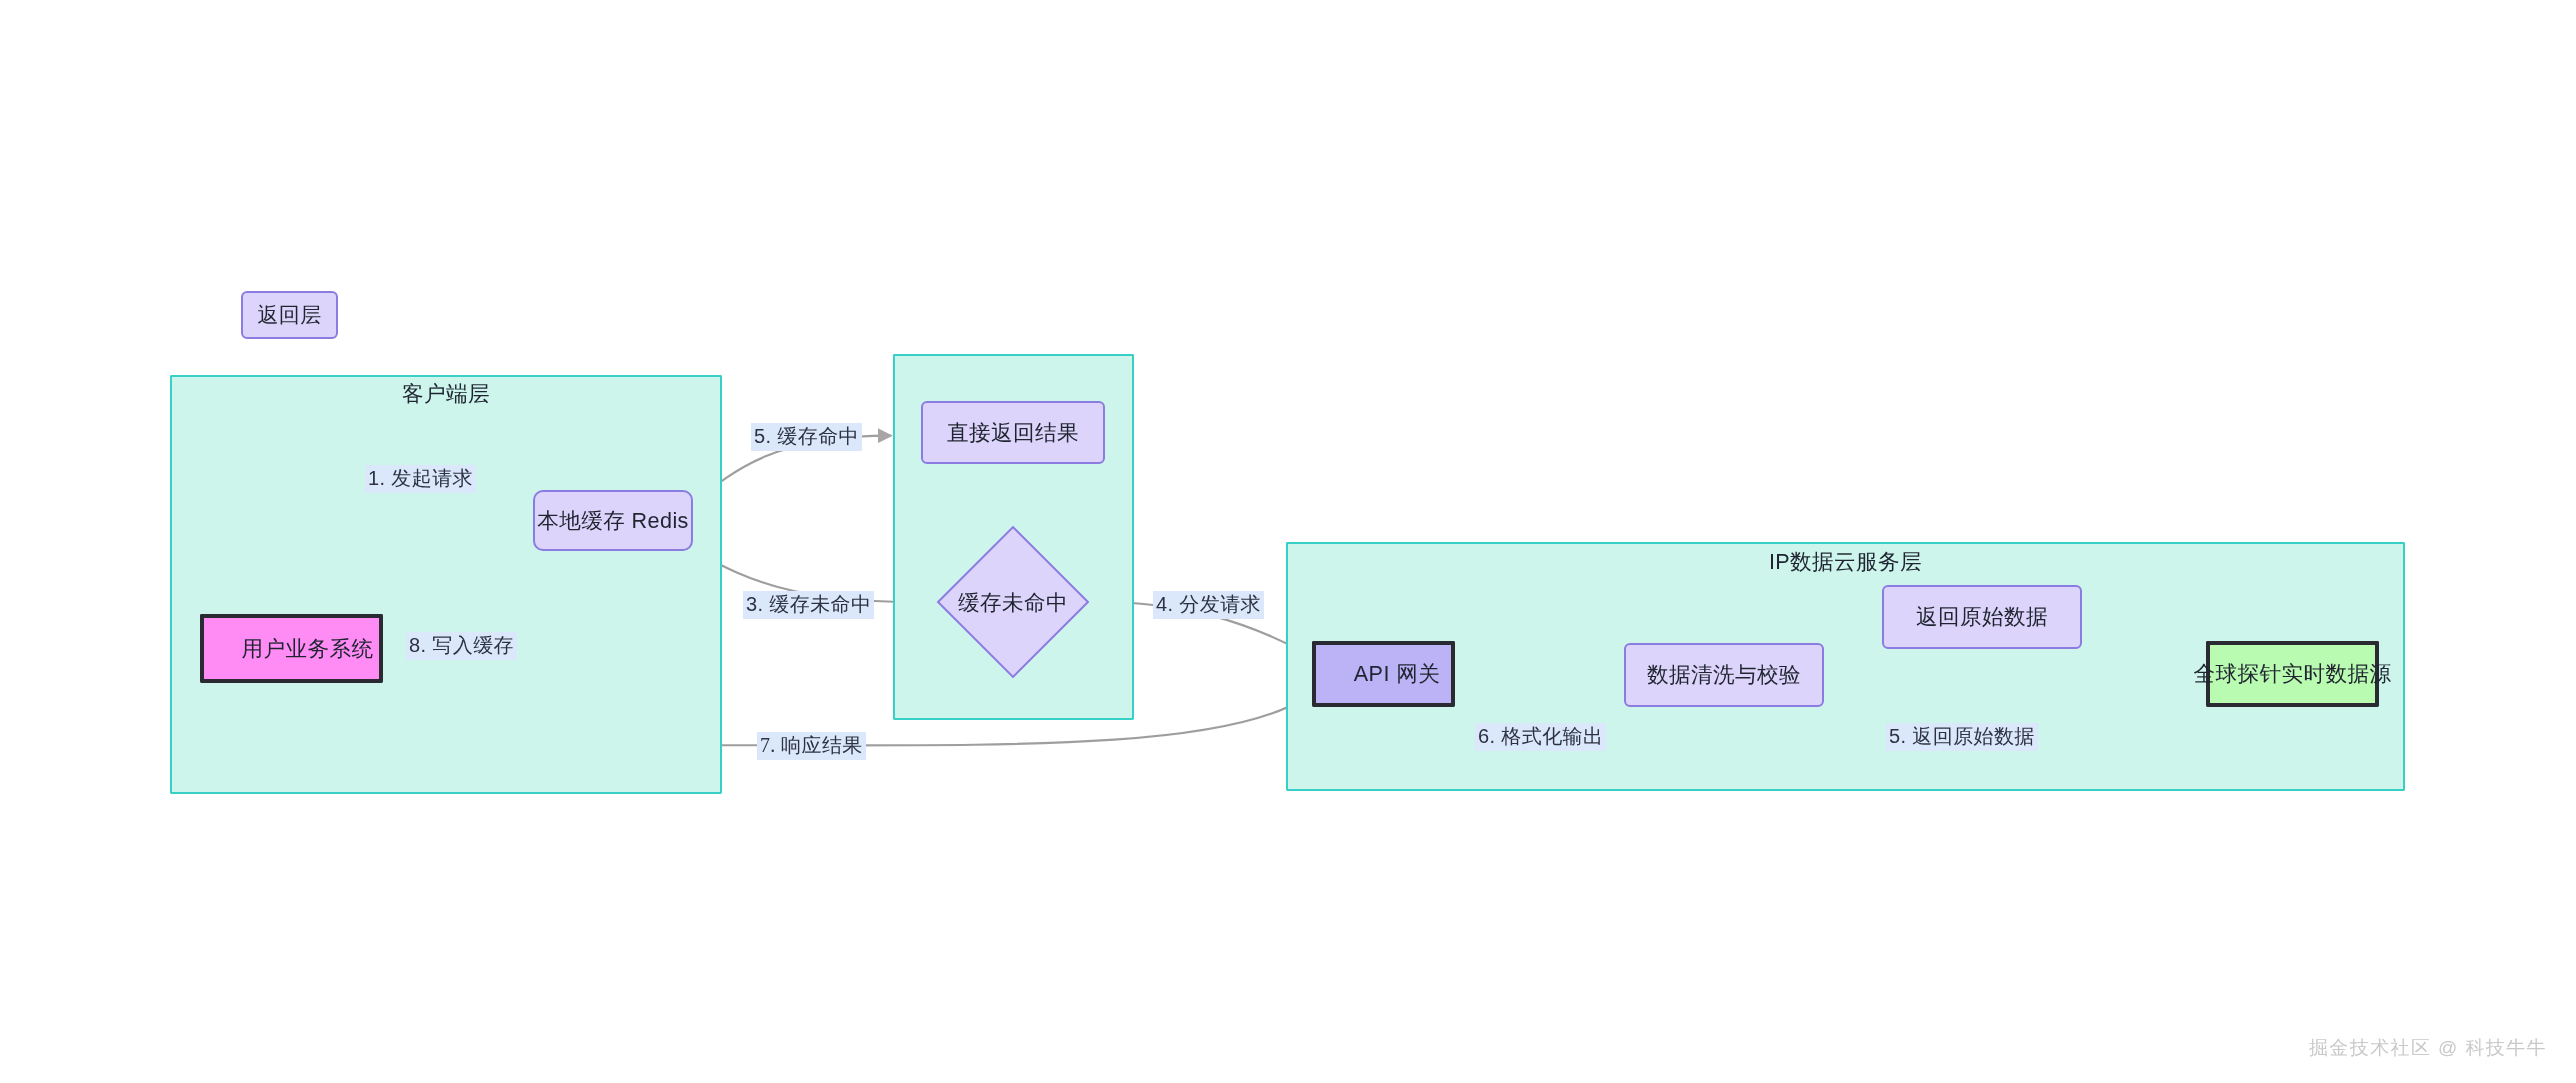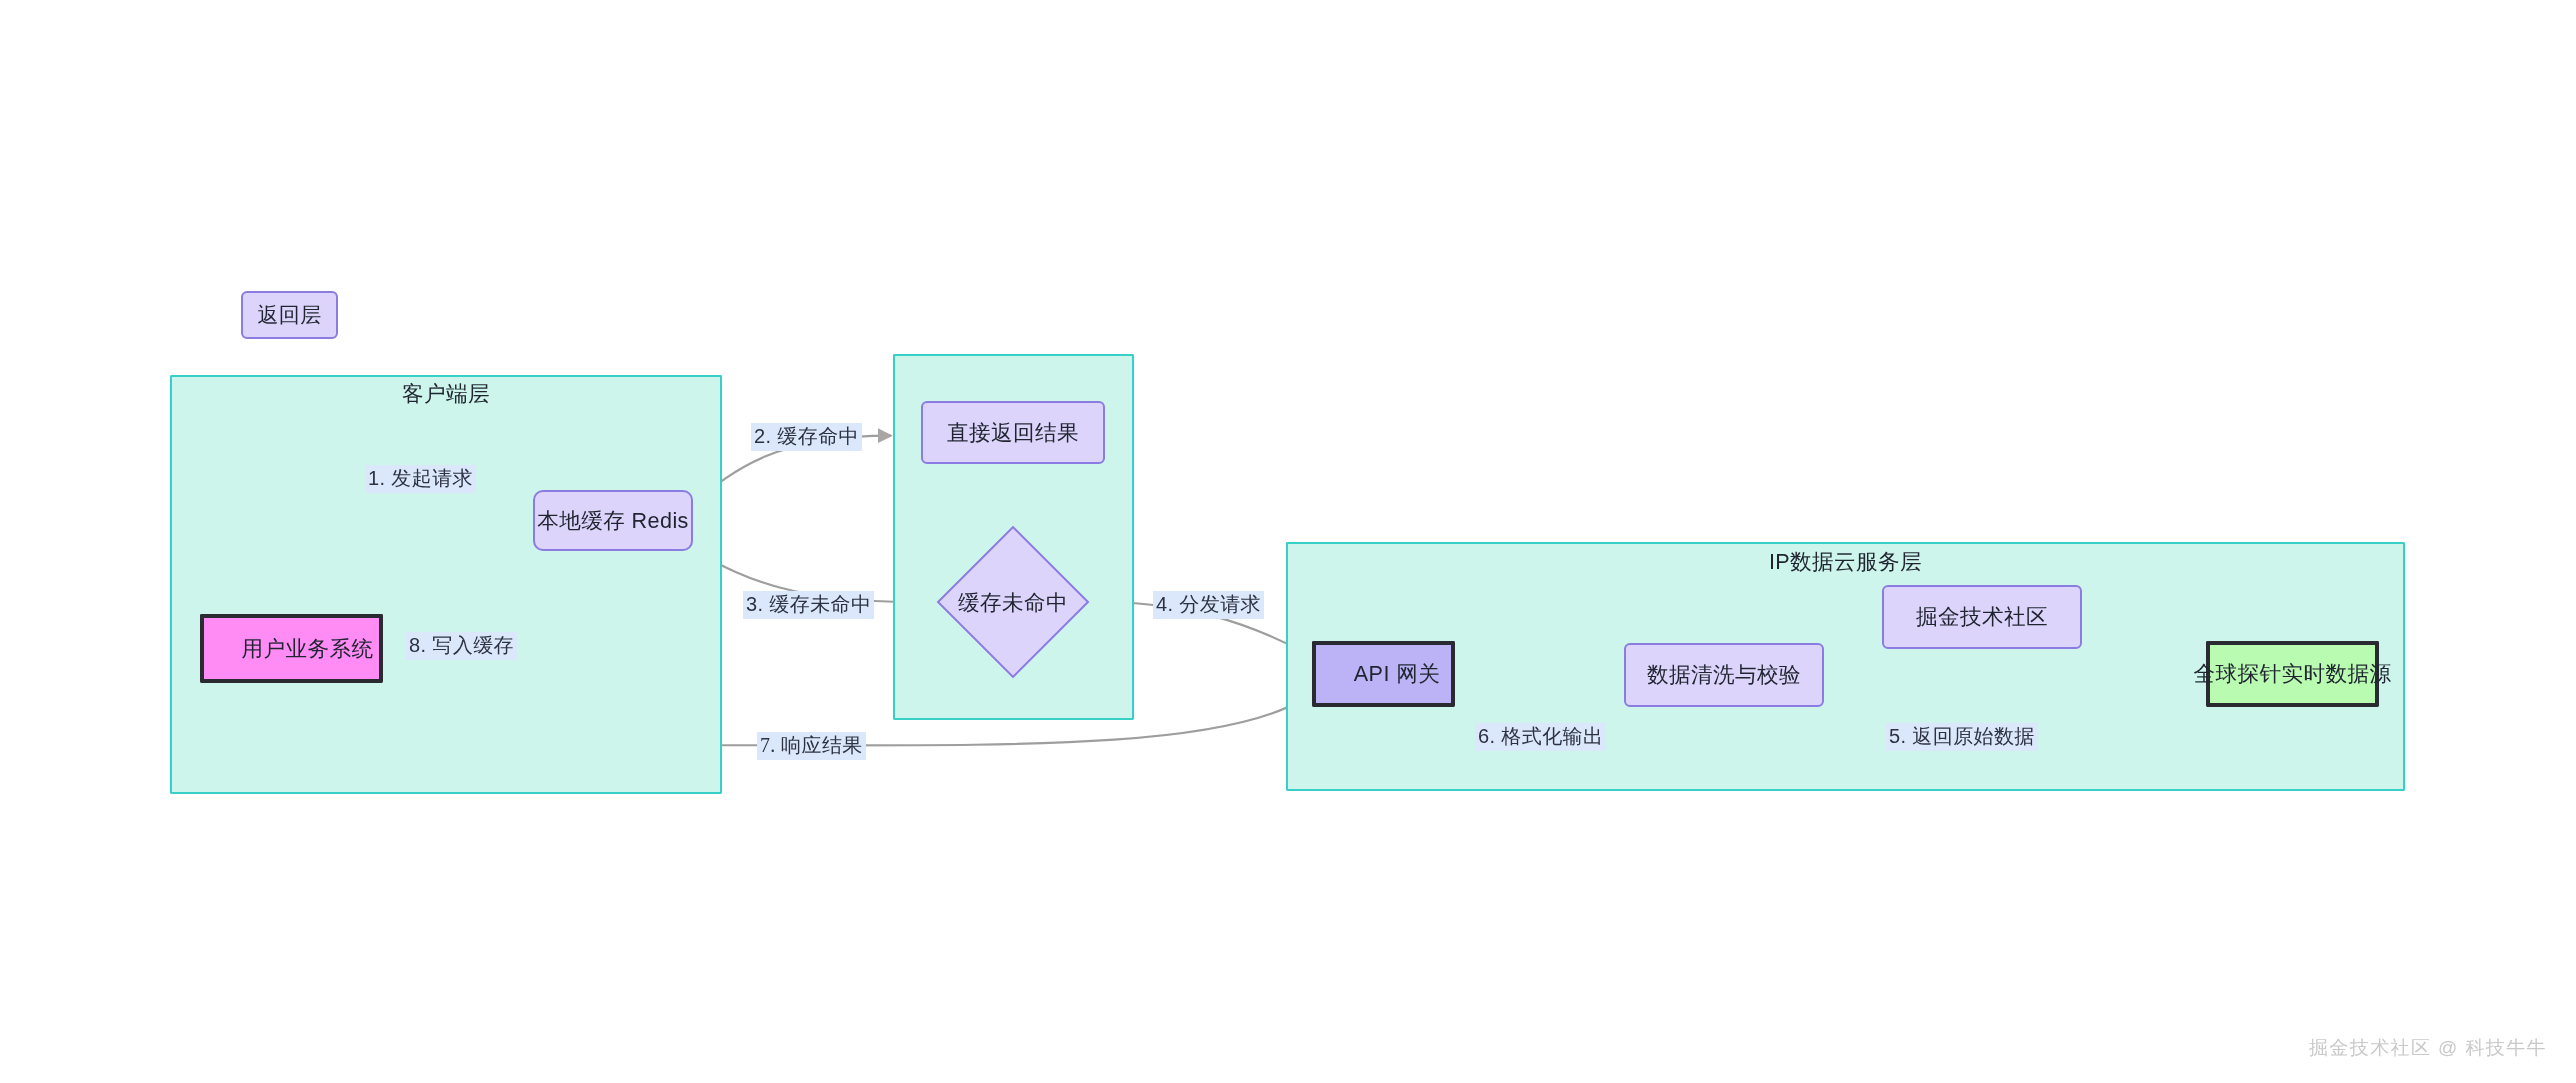--- a/index.html
+++ b/index.html
@@ -193,27 +193,27 @@
 
   <div class="n-diamond" style="left:947px; top:524px; width:132px; height:156px;">
     <div class="dia-shape" style="left:11.5px; top:24px; width:108px; height:108px;"></div>
     <div class="dia-label">缓存未命中</div>
   </div>
 
   <div class="node n-dark" style="left:1312px; top:641px; width:143px; height:66px;padding-left:27px;">API 网关</div>
 
   <div class="node n-process" style="left:1624px; top:643px; width:200px; height:64px;">数据清洗与校验</div>
 
-  <div class="node n-process" style="left:1882px; top:585px; width:200px; height:64px;">掘金技术社区</div>
+  <div class="node n-process" style="left:1882px; top:585px; width:200px; height:64px;">返回原始数据</div>
 
   <div class="node n-green" style="left:2206px; top:641px; width:173px; height:66px;">全球探针实时数据源</div>
 
   <div class="edge-label" style="left:365px; top:465px;">1. 发起请求</div>
 
-  <div class="edge-label" style="left:751px; top:423px;">2. 缓存命中</div>
+  <div class="edge-label" style="left:751px; top:423px;">5. 缓存命中</div>
 
   <div class="edge-label" style="left:743px; top:591px;">3. 缓存未命中</div>
 
   <div class="edge-label" style="left:1153px; top:591px;">4. 分发请求</div>
 
   <div class="edge-label" style="left:1886px; top:723px;">5. 返回原始数据</div>
 
   <div class="edge-label" style="left:1475px; top:723px;">6. 格式化输出</div>
 
   <div class="edge-label" style="left:757px; top:732px;font-family:Liberation Serif, serif;">7. 响应结果</div>

